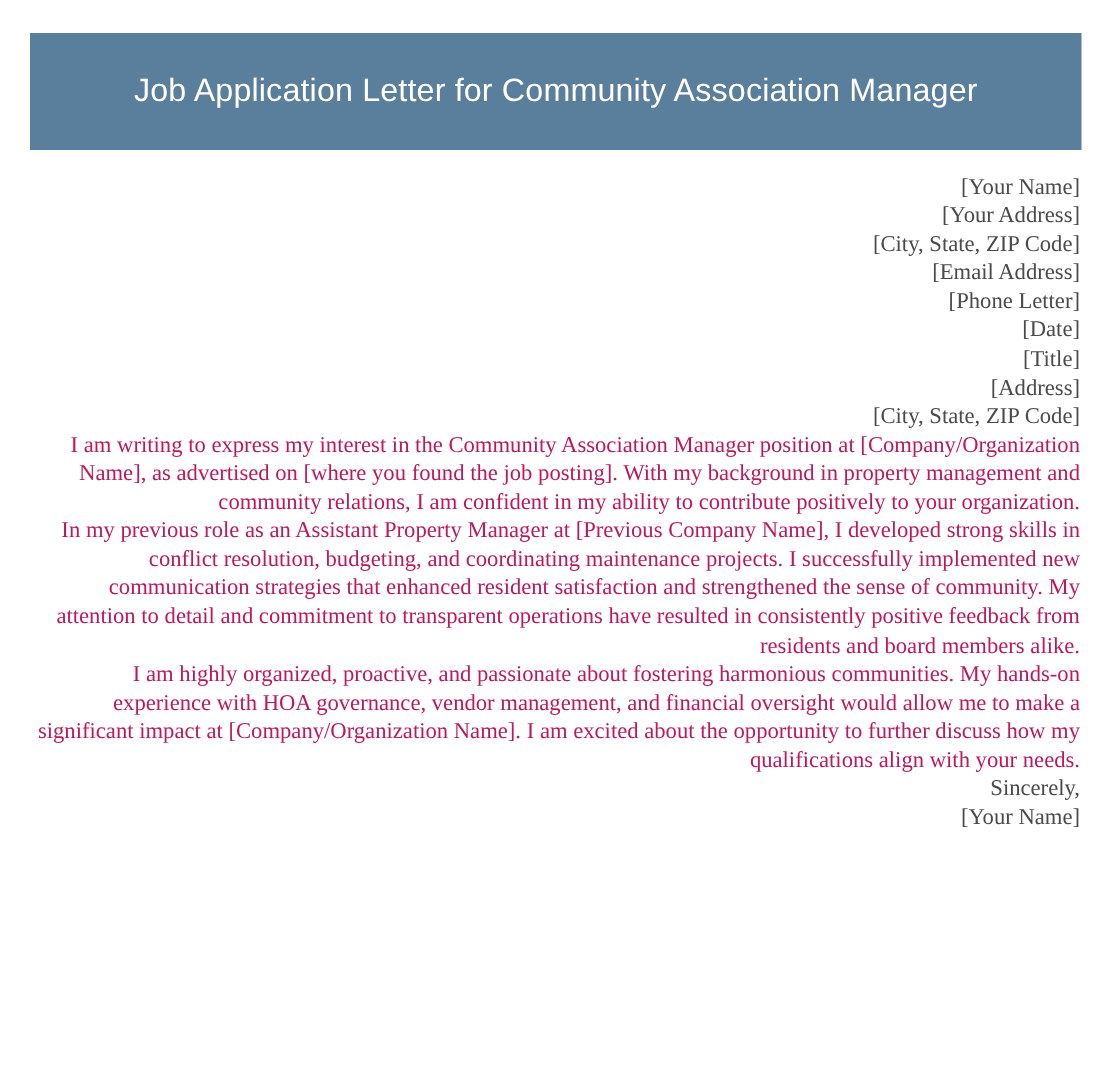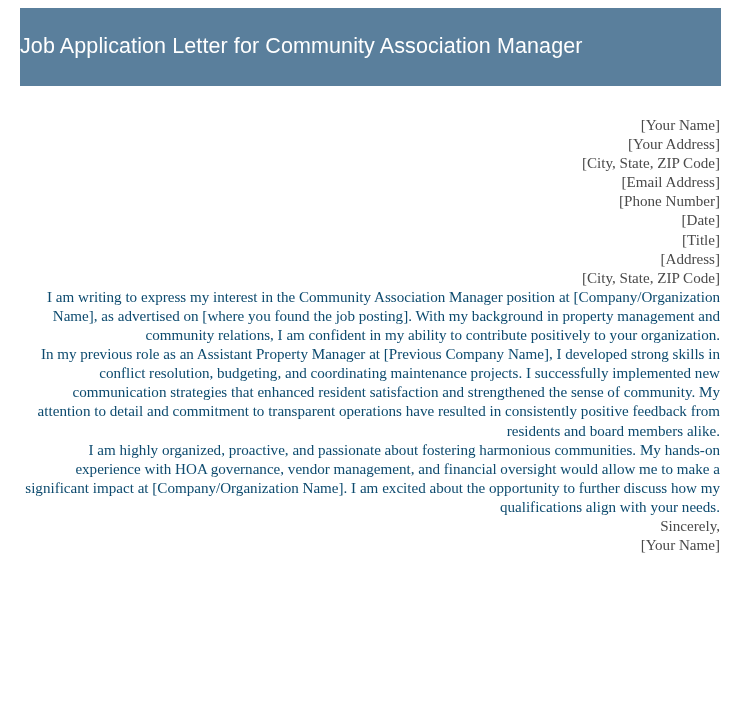--- a/index.html
+++ b/index.html
@@ -20,27 +20,27 @@
     width: 740px;
     height: 724px;
     background: #ffffff;
     box-sizing: border-box;
   }
 
   
   #header-banner {
     position: absolute;
     left: 20px;
-    top: 8px;
+    top: 22px;
     width: 701px;
     height: 78px;
     background: #5a7f9c;
     display: flex;
     align-items: center;
-    justify-content: flex-start;
+    justify-content: center;
     box-sizing: border-box;
   }
 
   #header-title {
     color: #ffffff;
     font-family: "Liberation Sans", sans-serif;
     font-size: 21.5px;
     font-weight: 400;
     letter-spacing: 0.1px;
     line-height: 1.1;
@@ -65,40 +65,40 @@
     display: block;
     margin: 0;
     padding: 0;
     color: #4a4a4a;
   }
 
   .letter-para {
     display: block;
     margin: 0;
     padding: 0;
-    color: #0c4a6e;
+    color: #be185d;
   }
 </style>
 </head>
 <body>
 
 <div id="letter-page">
 
   <div id="header-banner">
     <div id="header-title">Job Application Letter for Community Association Manager</div>
   </div>
 
   <div id="letter-body">
 
     <div>
       <span class="letter-line">[Your Name]</span>
       <span class="letter-line">[Your Address]</span>
       <span class="letter-line">[City, State, ZIP Code]</span>
       <span class="letter-line">[Email Address]</span>
-      <span class="letter-line">[Phone Number]</span>
+      <span class="letter-line">[Phone Letter]</span>
       <span class="letter-line">[Date]</span>
     </div>
 
     <div>
       <span class="letter-line">[Title]</span>
       <span class="letter-line">[Address]</span>
       <span class="letter-line">[City, State, ZIP Code]</span>
     </div>
 
 

